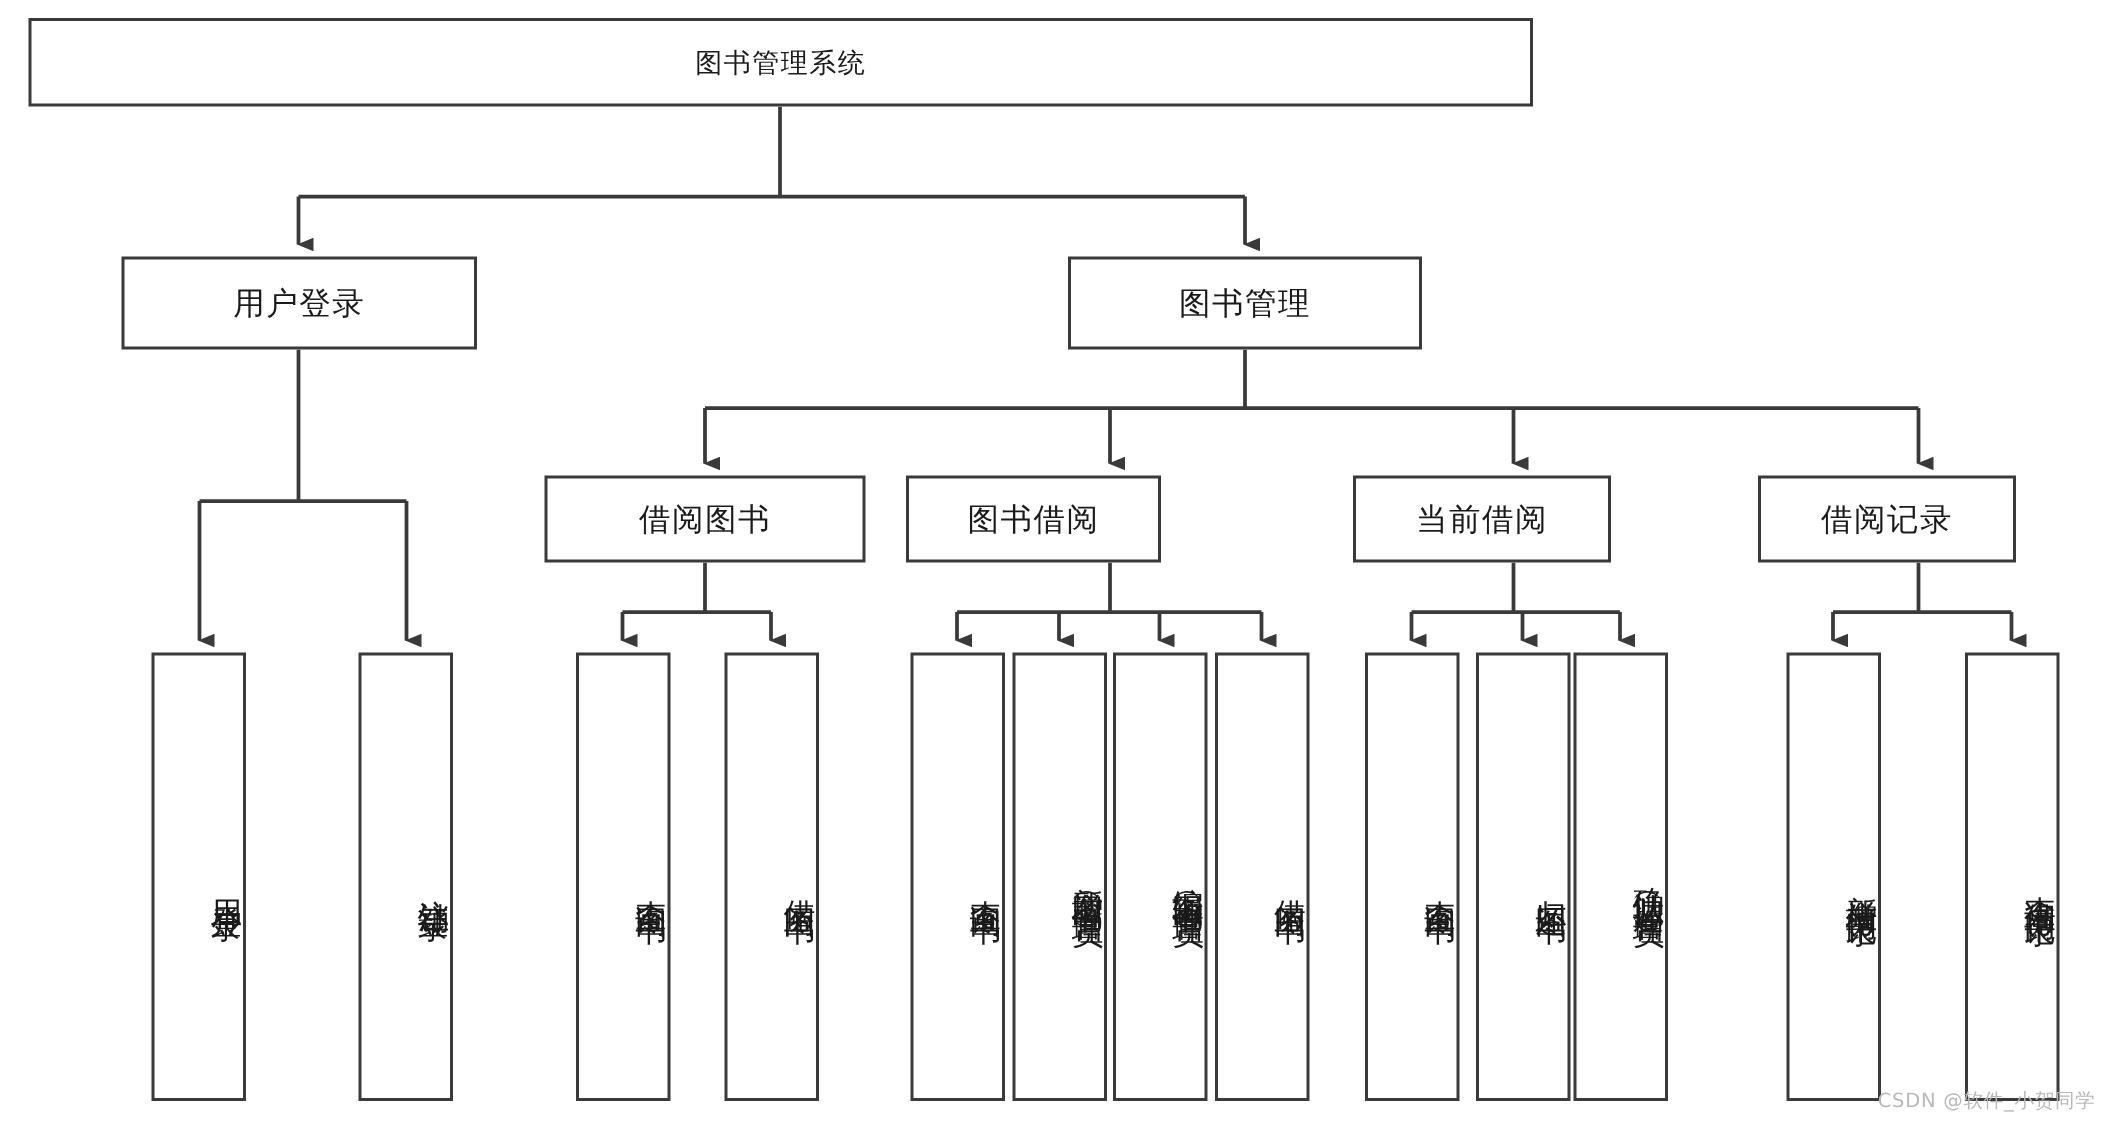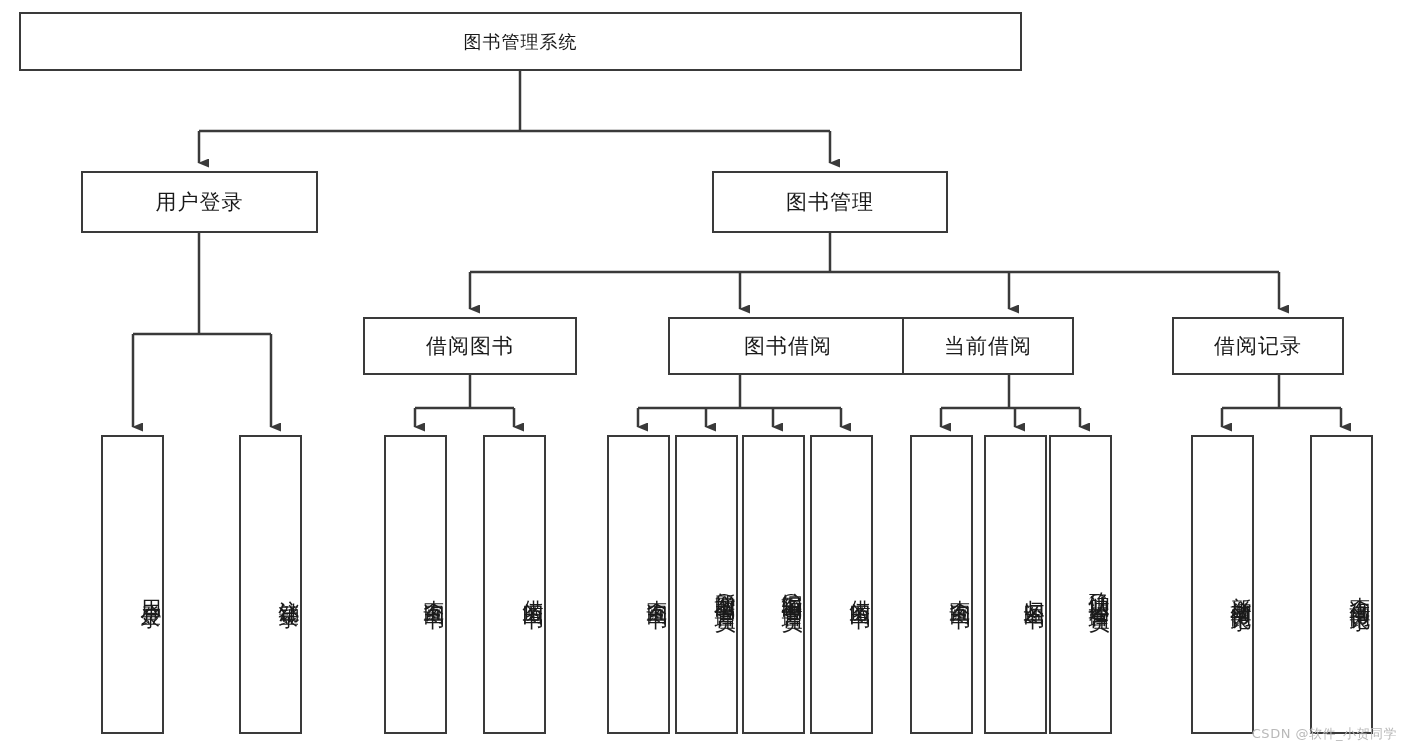--- a/index.html
+++ b/index.html
@@ -131,21 +131,21 @@
   <div class="node horiz" id="node-l1-0" style="left: 81px; top: 171px; width: 237px; height: 62px;">
     <span>用户登录</span>
   </div>
   <div class="node horiz" id="node-l1-1" style="left: 712px; top: 171px; width: 236px; height: 62px;">
     <span>图书管理</span>
   </div>
 
   <div class="node horiz" id="node-l2-0" style="left: 363px; top: 317px; width: 214px; height: 58px;">
     <span>借阅图书</span>
   </div>
-  <div class="node horiz" id="node-l2-1" style="left: 668px; top: 317px; width: 240px; height: 58px;">
+  <div class="node horiz" id="node-l2-1" style="left: 604px; top: 317px; width: 170px; height: 58px;">
     <span>图书借阅</span>
   </div>
   <div class="node horiz" id="node-l2-2" style="left: 902px; top: 317px; width: 172px; height: 58px;">
     <span>当前借阅</span>
   </div>
   <div class="node horiz" id="node-l2-3" style="left: 1172px; top: 317px; width: 172px; height: 58px;">
     <span>借阅记录</span>
   </div>
 
   <div class="node vert" id="node-leaf-0" style="left: 101px; top: 435px; width: 63px; height: 299px;">

